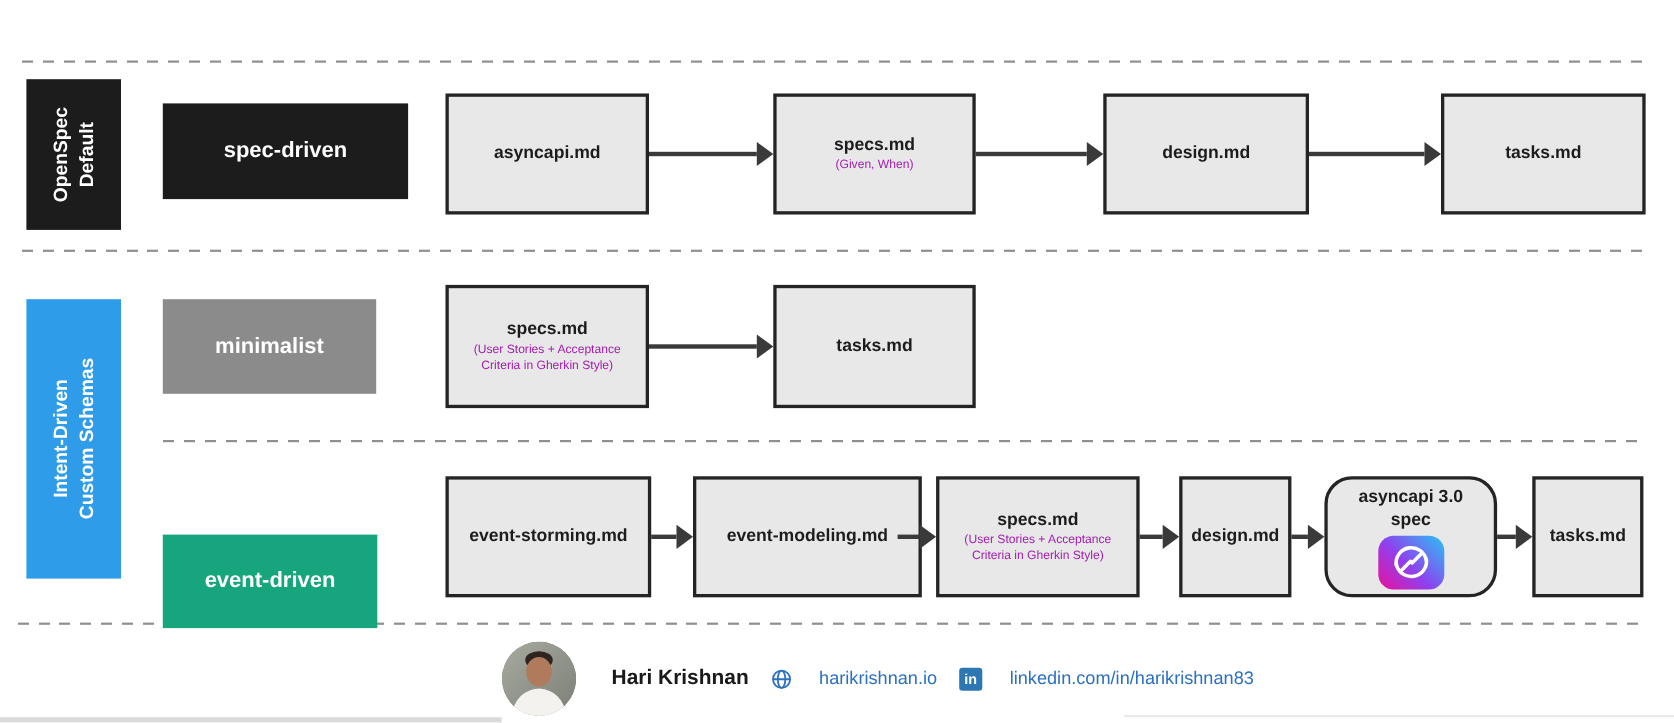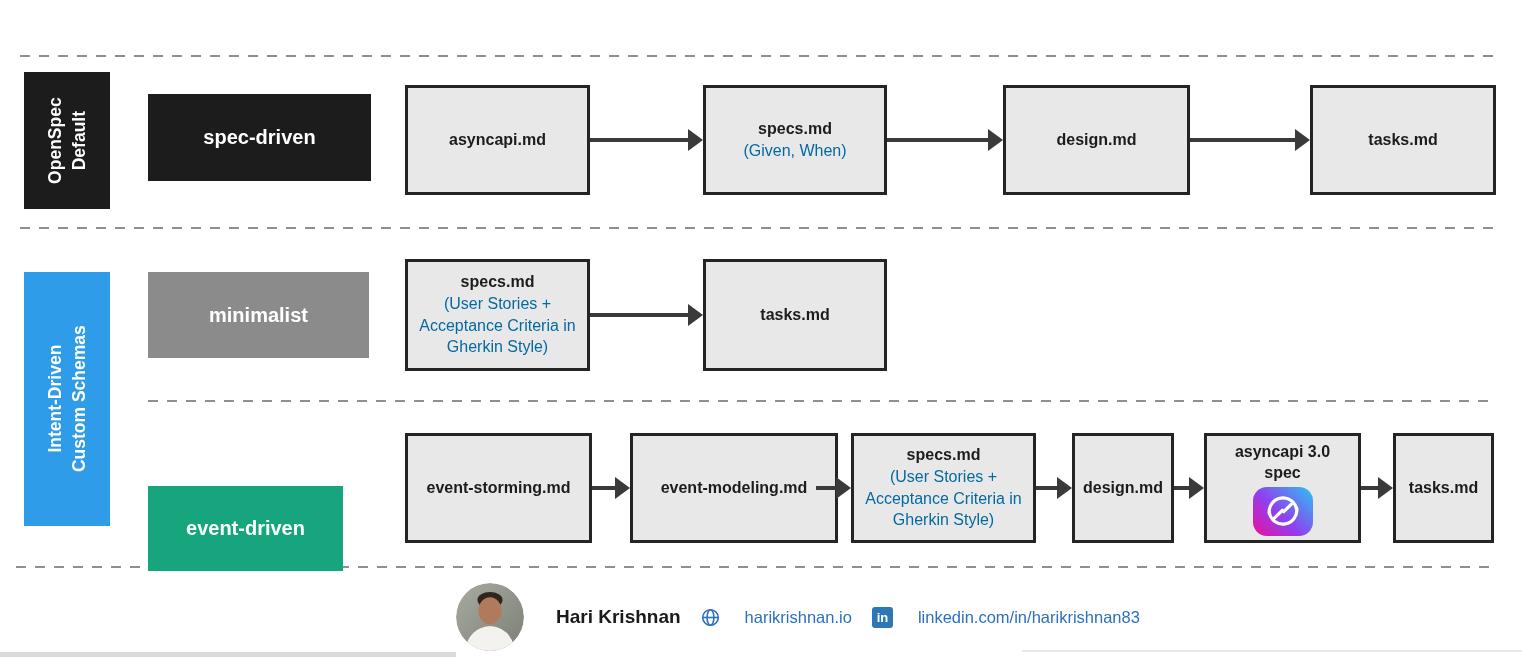--- a/index.html
+++ b/index.html
@@ -24,22 +24,22 @@
   }
   .chip.black{background:#1c1c1c;}
   .chip.gray{background:#8b8b8b;}
   .chip.green{background:#16a57d;}
   .node{
     position:absolute;background:#e9e8e8;border:3px solid #242424;box-sizing:border-box;
     display:flex;flex-direction:column;align-items:center;justify-content:center;
     text-align:center;padding:4px 8px;
   }
   .node-title{font-weight:700;font-size:16px;color:#1c1c1c;line-height:1.3;}
-  .node-sub{font-size:16px;color:#0369a1;line-height:1.35;}
-  .node.top-title{justify-content:flex-end;padding-top:6px;}
+  .node-sub{font-size:11px;color:#a21caf;line-height:1.35;}
+  .node.top-title{justify-content:flex-end;padding-top:6px;border-radius:25px;}
   .arrow{position:absolute;display:flex;align-items:center;height:22px;}
   .arrow .shaft{flex:1;height:4px;background:#3a3a3a;}
   .arrow .head{
     width:0;height:0;border-left:15px solid #3a3a3a;
     border-top:11px solid transparent;border-bottom:11px solid transparent;
   }
   .asyncapi-badge{
     width:60px;height:60px;border-radius:14px;margin-top:3px;
     background:linear-gradient(225deg,#2bc3f5 0%,#8e41ee 55%,#ed0f9c 100%);
     display:flex;align-items:center;justify-content:center;
@@ -72,21 +72,21 @@
   <div class="vlabel black" style="left:24px;top:72px;width:86px;height:137px;">
     <div class="vlabel-text"><span>OpenSpec</span><br><span>Default</span></div>
   </div>
   <div class="vlabel blue" style="left:24px;top:272px;width:86px;height:254px;">
     <div class="vlabel-text"><span>Intent-Driven</span><br><span>Custom Schemas</span></div>
   </div>
 
   <div class="chip black" style="left:148px;top:94px;width:223px;height:87px;text-align:right;">
     <span>spec-driven</span>
   </div>
-  <div class="chip gray" style="left:148px;top:272px;width:221px;height:86px;">
+  <div class="chip gray" style="left:148px;top:272px;width:194px;height:86px;">
     <span>minimalist</span>
   </div>
   <div class="chip green" style="left:148px;top:442px;width:195px;height:85px;margin-top:44px;">
     <span>event-driven</span>
   </div>
 
   <div class="node" style="left:405px;top:85px;width:185px;height:110px;">
     <div class="node-title">asyncapi.md</div>
   </div>
   <div class="arrow" style="left:590px;top:129px;width:113px;">

